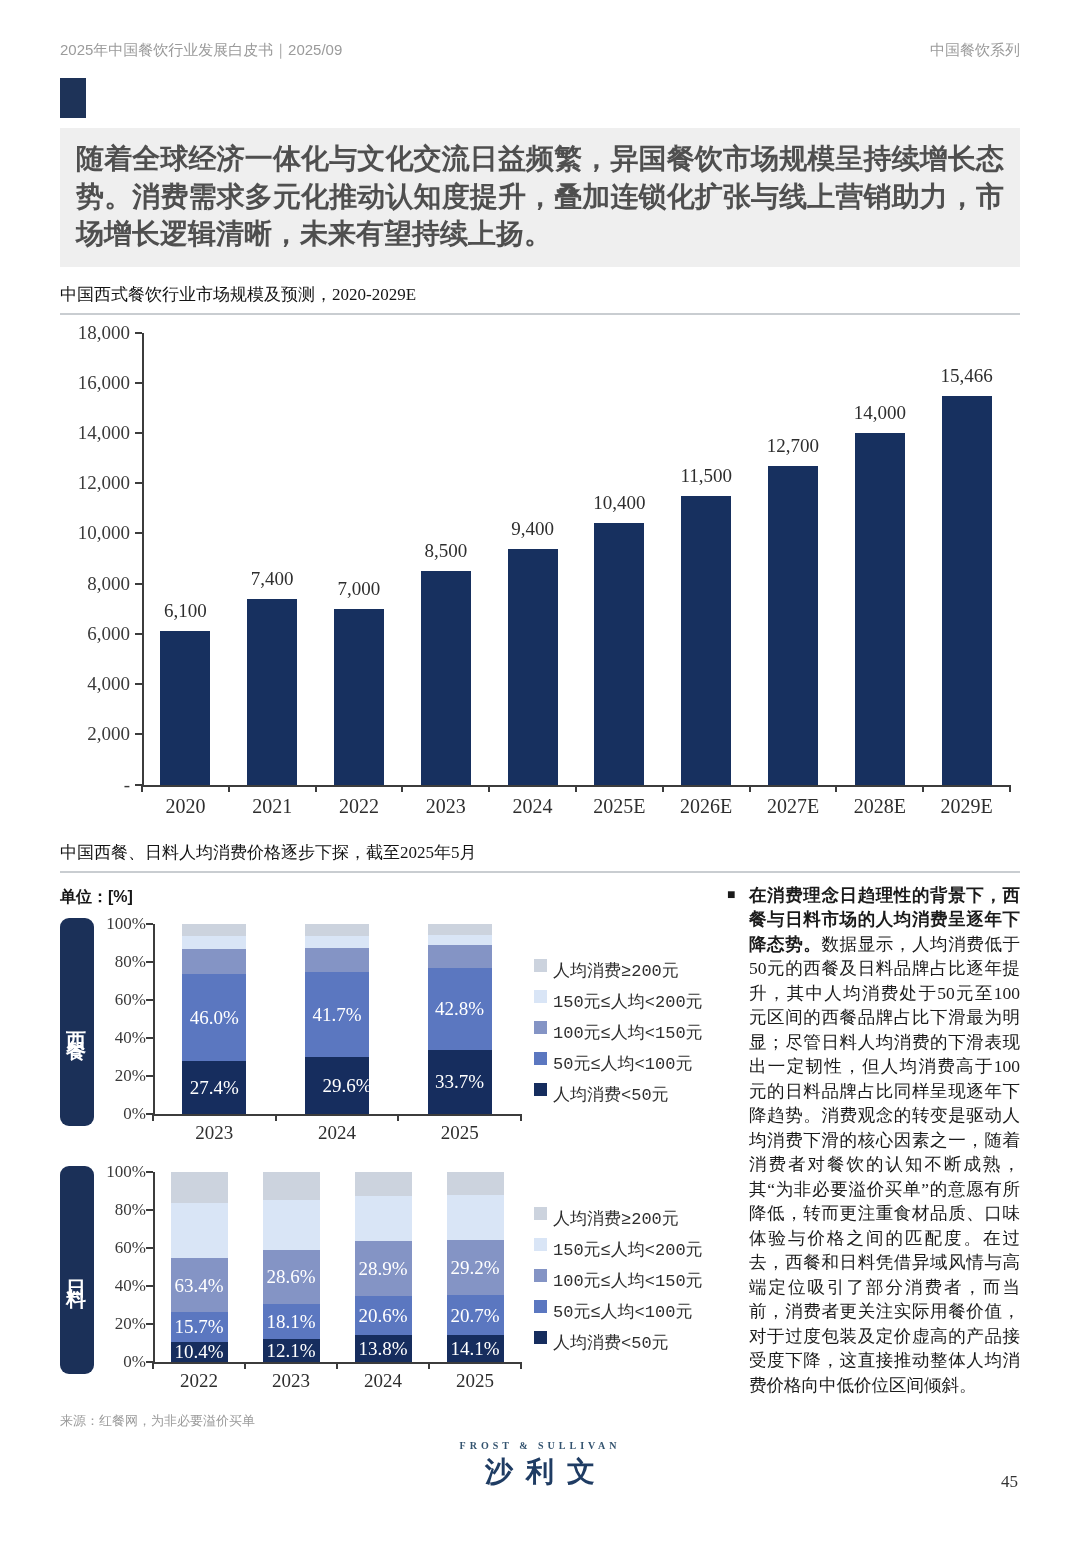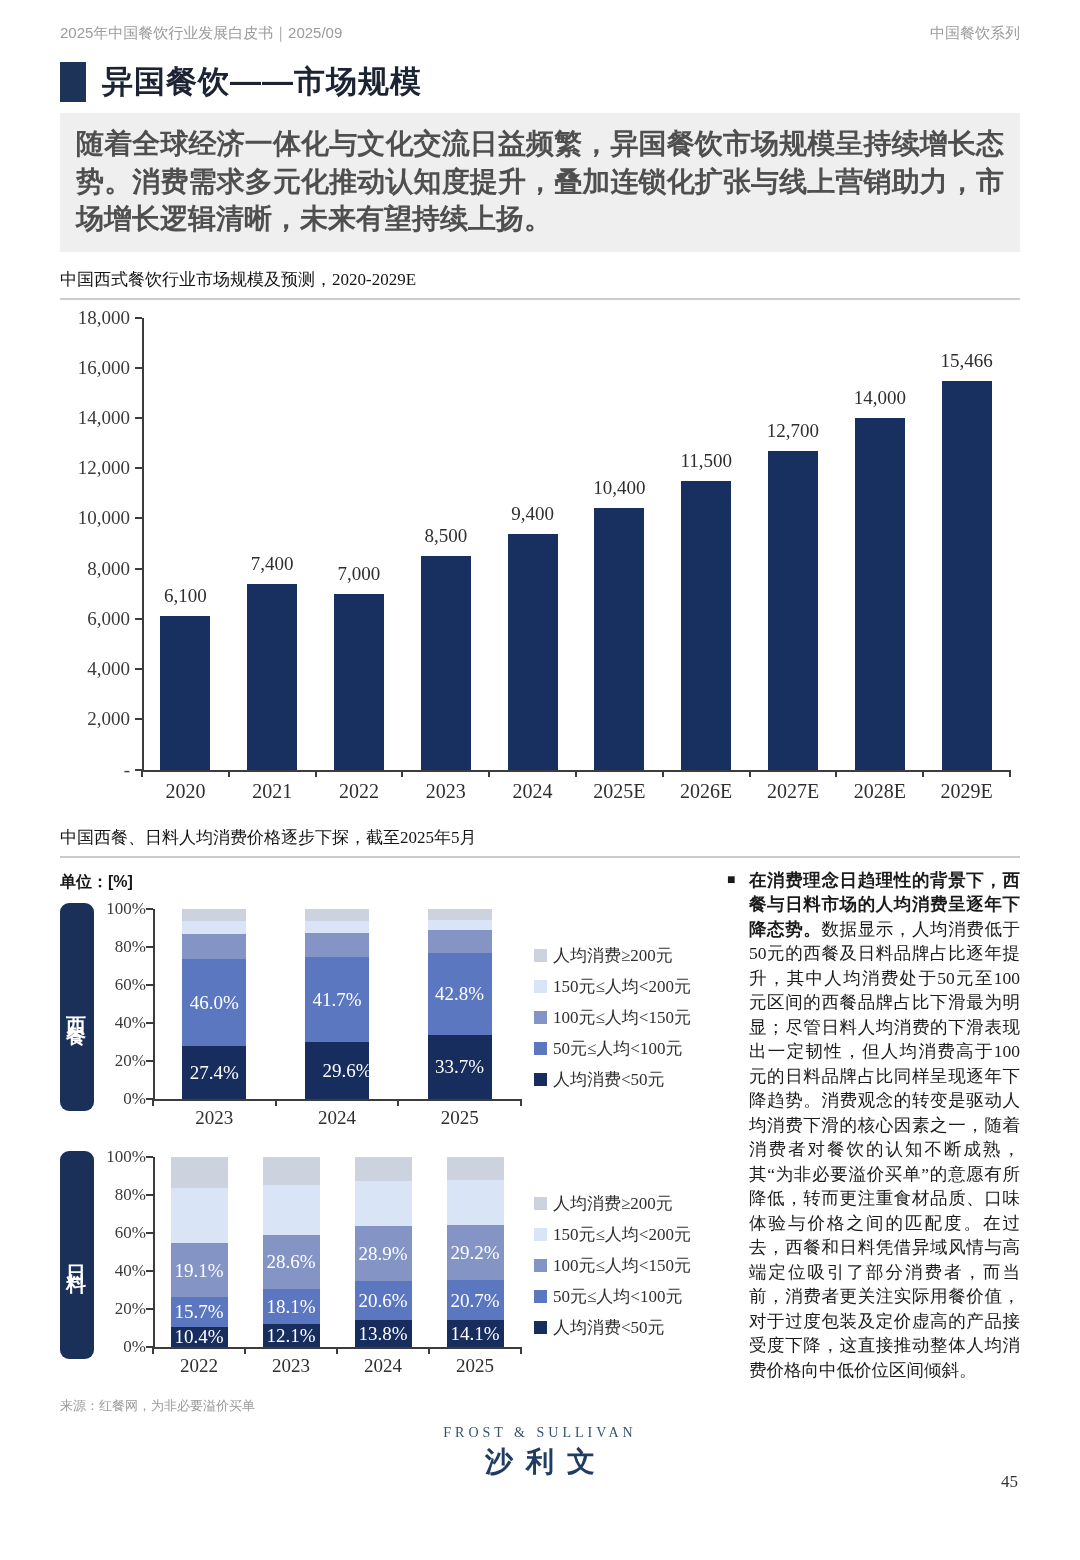--- a/index.html
+++ b/index.html
@@ -1,17 +1,17 @@
 <!DOCTYPE html>
 <html><head>
 <meta charset="utf-8">
 <style>
   html,body{margin:0;padding:0;background:#ffffff;}
   .page{width:1080px;height:1560px;box-sizing:border-box;position:relative;background:#fff;
-        padding:24px 60px 0 60px;overflow:hidden;
+        padding:41px 60px 0 60px;overflow:hidden;
         font-family:"Liberation Sans","DejaVu Sans",sans-serif;}
   
   .hdr{display:flex;justify-content:space-between;font-size:15px;color:#9b9b9b;}
   
   .title-row{display:flex;align-items:center;margin-top:18px;}
   .title-sq{width:26px;height:40px;background:#1e3358;margin-right:16px;flex:0 0 auto;}
   .page-title{font-size:31px;font-weight:800;color:#1c2433;letter-spacing:1px;}
   
   .intro{margin-top:10px;background:#efefef;padding:12px 16px 14px 16px;
          font-size:28px;font-weight:700;color:#4f4f4f;line-height:1.34;text-align:justify;}
@@ -41,51 +41,50 @@
         display:flex;align-items:center;justify-content:center;color:#fff;font-size:20px;font-weight:700;
         writing-mode:vertical-rl;text-orientation:upright;letter-spacing:9px;padding-top:6px;box-sizing:border-box;}
   .scanvas{position:relative;width:432px;height:234px;flex:0 0 auto;margin-left:2px;}
   .sylab{position:absolute;left:0;width:50px;text-align:right;font-size:17px;color:#3a3a3a;
          font-family:"Liberation Serif","DejaVu Serif",serif;}
   .sxlab{position:absolute;text-align:center;font-size:19px;color:#2e2e2e;
          font-family:"Liberation Serif","DejaVu Serif",serif;}
   .seglab{position:absolute;text-align:center;font-size:19px;line-height:21px;color:#ffffff;
           font-family:"Liberation Serif","DejaVu Serif",serif;}
   .legend{align-self:center;margin-left:6px;width:180px;}
-  .lg-item{display:flex;align-items:center;margin:8px 0;font-size:17px;color:#2e2e2e;
-           font-family:Liberation Serif, serif;white-space:nowrap;}
+  .lg-item{display:flex;align-items:flex-start;margin:8px 0;font-size:17px;color:#2e2e2e;
+           font-family:Liberation Mono, monospace;white-space:nowrap;}
   .sw{width:13px;height:13px;margin-right:6px;flex:0 0 auto;}
   
   .text-col{flex:1;padding-left:12px;display:flex;margin-top:6px;}
   .bullet{flex:0 0 22px;font-size:14px;color:#1a1a1a;padding-top:3px;}
   .commentary{font-family:"Liberation Serif","DejaVu Serif",serif;font-size:17.5px;line-height:1.4;
               color:#1b1b1b;text-align:justify;}
   .commentary .lead{font-weight:700;}
   
   .source{margin-top:14px;font-size:13px;color:#9b9b9b;}
   .footer-logo{margin-top:10px;text-align:center;}
-  .logo-en{font-family:"Liberation Serif","DejaVu Serif",serif;font-size:14px;letter-spacing:4px;
-           color:#33536f;}
+  .logo-en{font-family:"Liberation Serif","DejaVu Serif",serif;font-size:10px;letter-spacing:4px;
+           color:#33536f;font-weight:bold;}
   .logo-cn{font-size:28px;font-weight:700;letter-spacing:13px;color:#1f3c63;margin-top:2px;padding-left:13px;}
   .pagenum{position:absolute;right:62px;top:1472px;font-size:17px;color:#333;
            font-family:"Liberation Serif","DejaVu Serif",serif;}
 </style>
 </head>
 <body>
 
 <div class="page">
 
   <div class="hdr">
     <span>2025年中国餐饮行业发展白皮书｜2025/09</span>
     <span>中国餐饮系列</span>
   </div>
 
   <div class="title-row">
     <div class="title-sq"></div>
-    <div class="page-title">异国餐饮——市场规模</div>
   </div>
 
   <div class="intro">随着全球经济一体化与文化交流日益频繁，异国餐饮市场规模呈持续增长态势。消费需求多元化推动认知度提升，叠加连锁化扩张与线上营销助力，市场增长逻辑清晰，未来有望持续上扬。</div>
 
   <div class="sec-title">中国西式餐饮行业市场规模及预测，2020-2029E</div>
   <div class="divider"></div>
 
   <div id="c1">
       <div class="vline" style="left:82px;top:14px;height:452px"></div>
       <div class="hline" style="left:82px;top:466px;width:868px"></div>
@@ -249,21 +248,21 @@
             <div class="xtick" style="left:56px;top:198px"></div>
             <div class="xtick" style="left:148px;top:198px"></div>
             <div class="xtick" style="left:240px;top:198px"></div>
             <div class="xtick" style="left:332px;top:198px"></div>
             <div class="xtick" style="left:424px;top:198px"></div>
             <div class="bar" style="left:74.5px;top:178.24px;width:57px;height:19.76px;background:#162d5e"></div>
             <div class="seglab" style="left:74.5px;top:177.62px;width:57px">10.4%</div>
             <div class="bar" style="left:74.5px;top:148.41px;width:57px;height:29.830000000000002px;background:#5b77c0"></div>
             <div class="seglab" style="left:74.5px;top:152.825px;width:57px">15.7%</div>
             <div class="bar" style="left:74.5px;top:94.83000000000001px;width:57px;height:53.58px;background:#8494c5"></div>
-            <div class="seglab" style="left:74.5px;top:111.12px;width:57px">19.1%</div>
+            <div class="seglab" style="left:74.5px;top:111.12px;width:57px">63.4%</div>
             <div class="bar" style="left:74.5px;top:39.349999999999994px;width:57px;height:55.48px;background:#d9e5f6"></div>
             <div class="bar" style="left:74.5px;top:8px;width:57px;height:31.35px;background:#ccd3de"></div>
             <div class="sxlab" style="left:57px;top:206px;width:92px">2022</div>
             <div class="bar" style="left:166.5px;top:175.01px;width:57px;height:22.99px;background:#162d5e"></div>
             <div class="seglab" style="left:166.5px;top:176.005px;width:57px">12.1%</div>
             <div class="bar" style="left:166.5px;top:140.62px;width:57px;height:34.39000000000001px;background:#5b77c0"></div>
             <div class="seglab" style="left:166.5px;top:147.315px;width:57px">18.1%</div>
             <div class="bar" style="left:166.5px;top:86.27999999999999px;width:57px;height:54.34px;background:#8494c5"></div>
             <div class="seglab" style="left:166.5px;top:102.94999999999999px;width:57px">28.6%</div>
             <div class="bar" style="left:166.5px;top:36.120000000000005px;width:57px;height:50.160000000000004px;background:#d9e5f6"></div>

